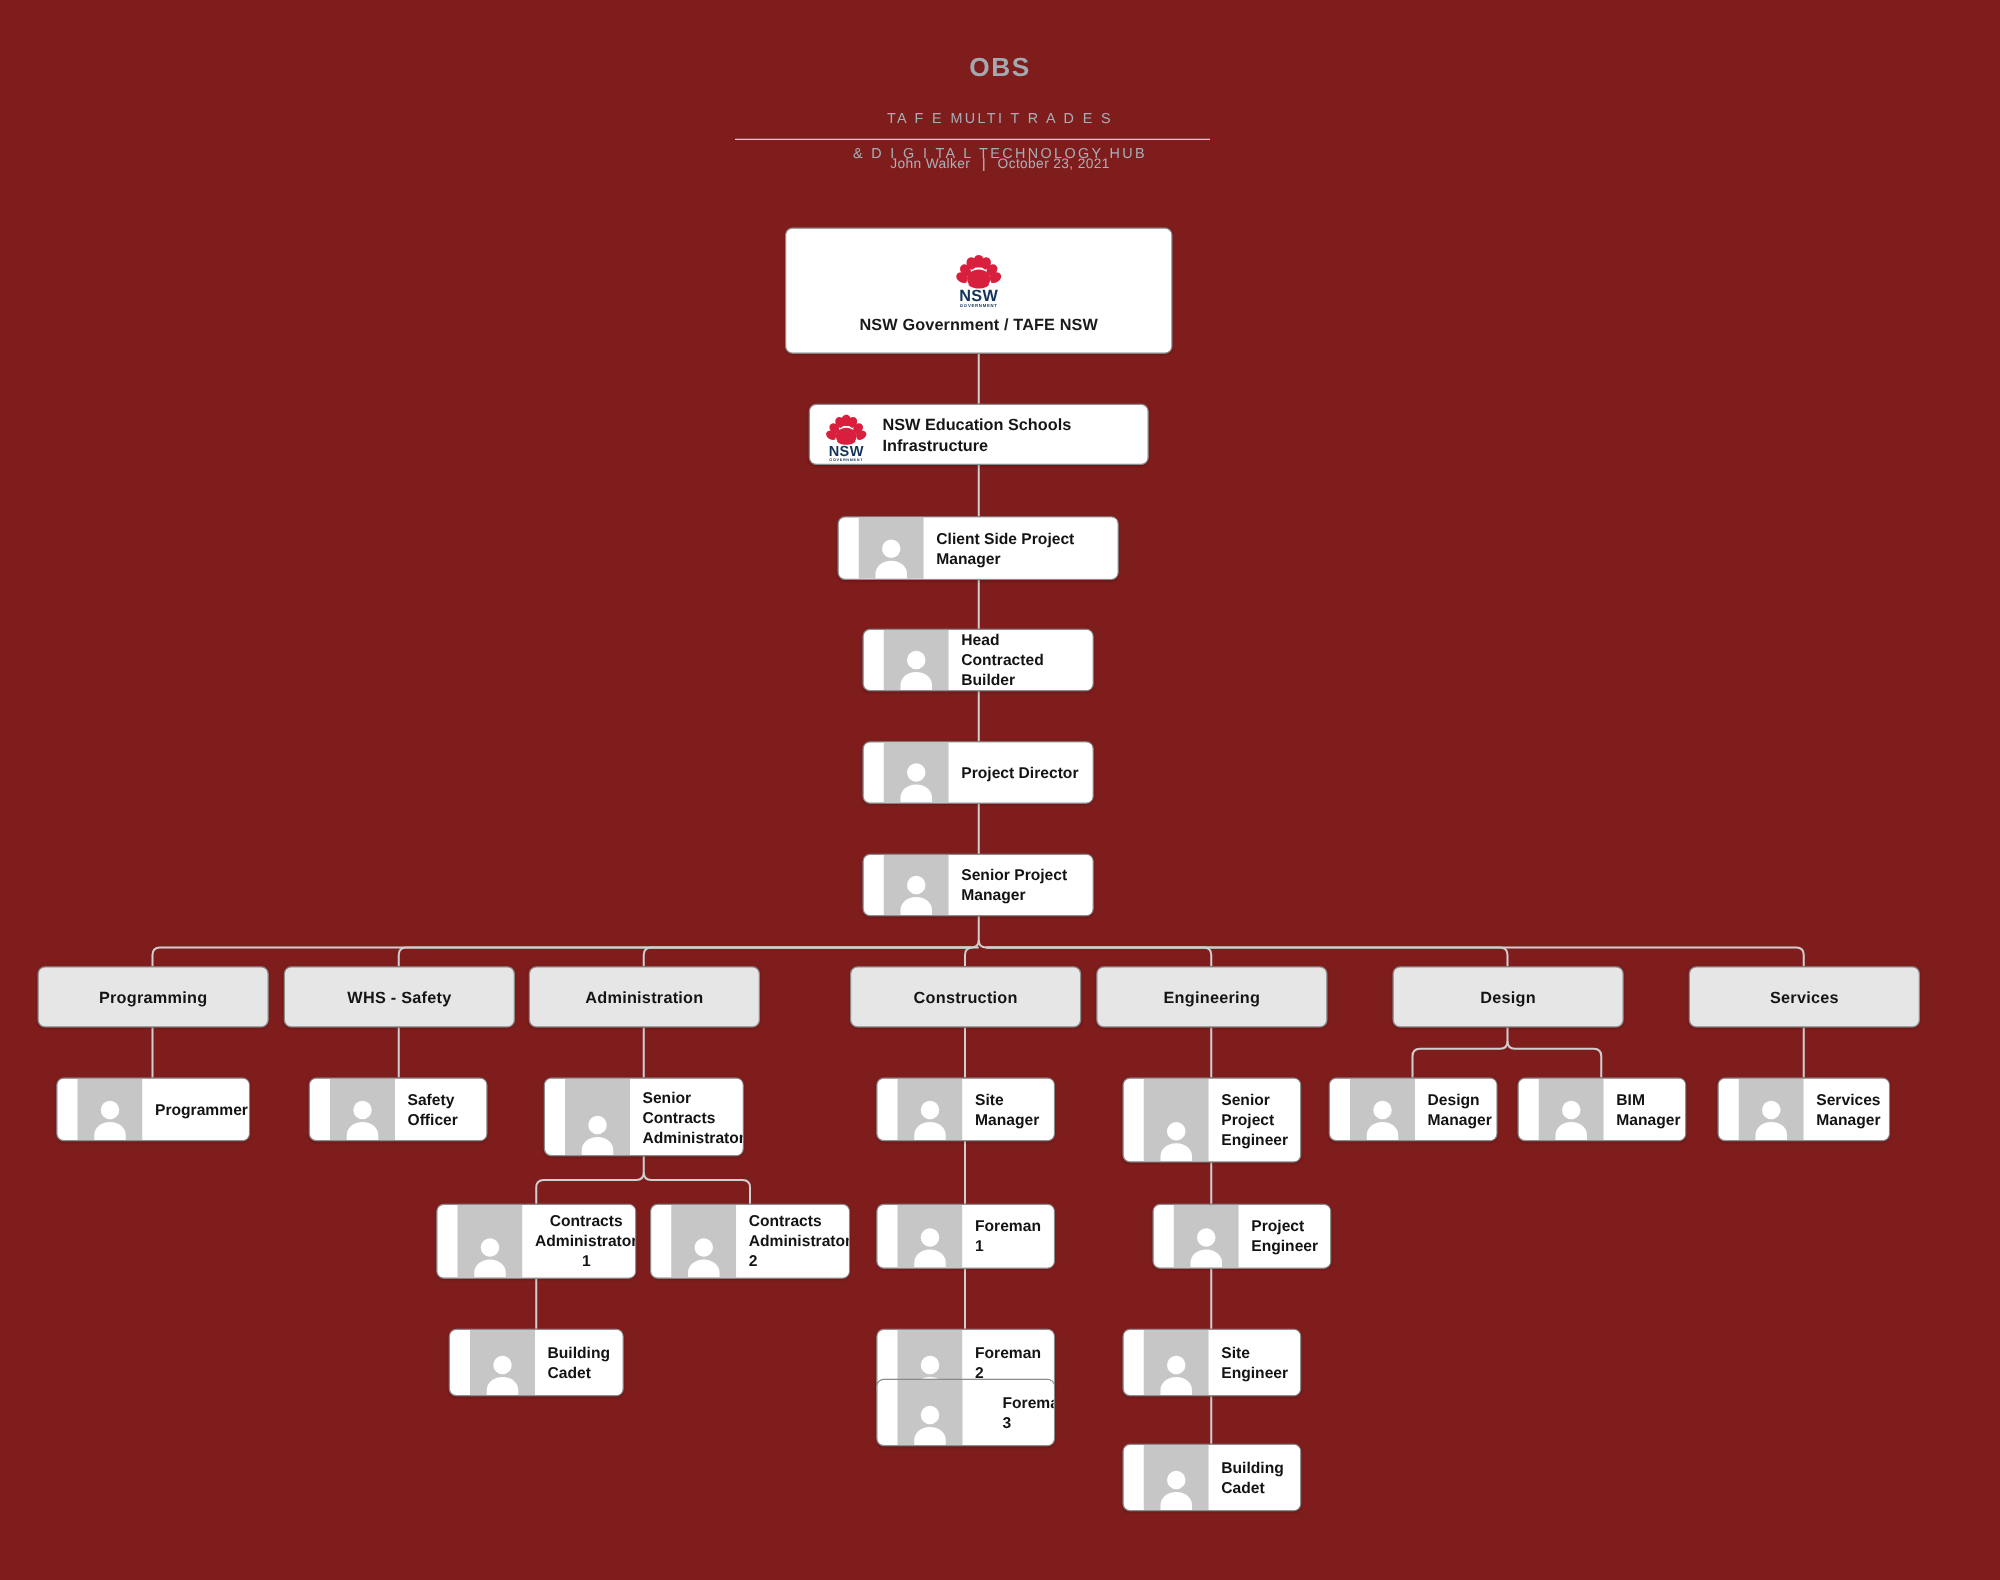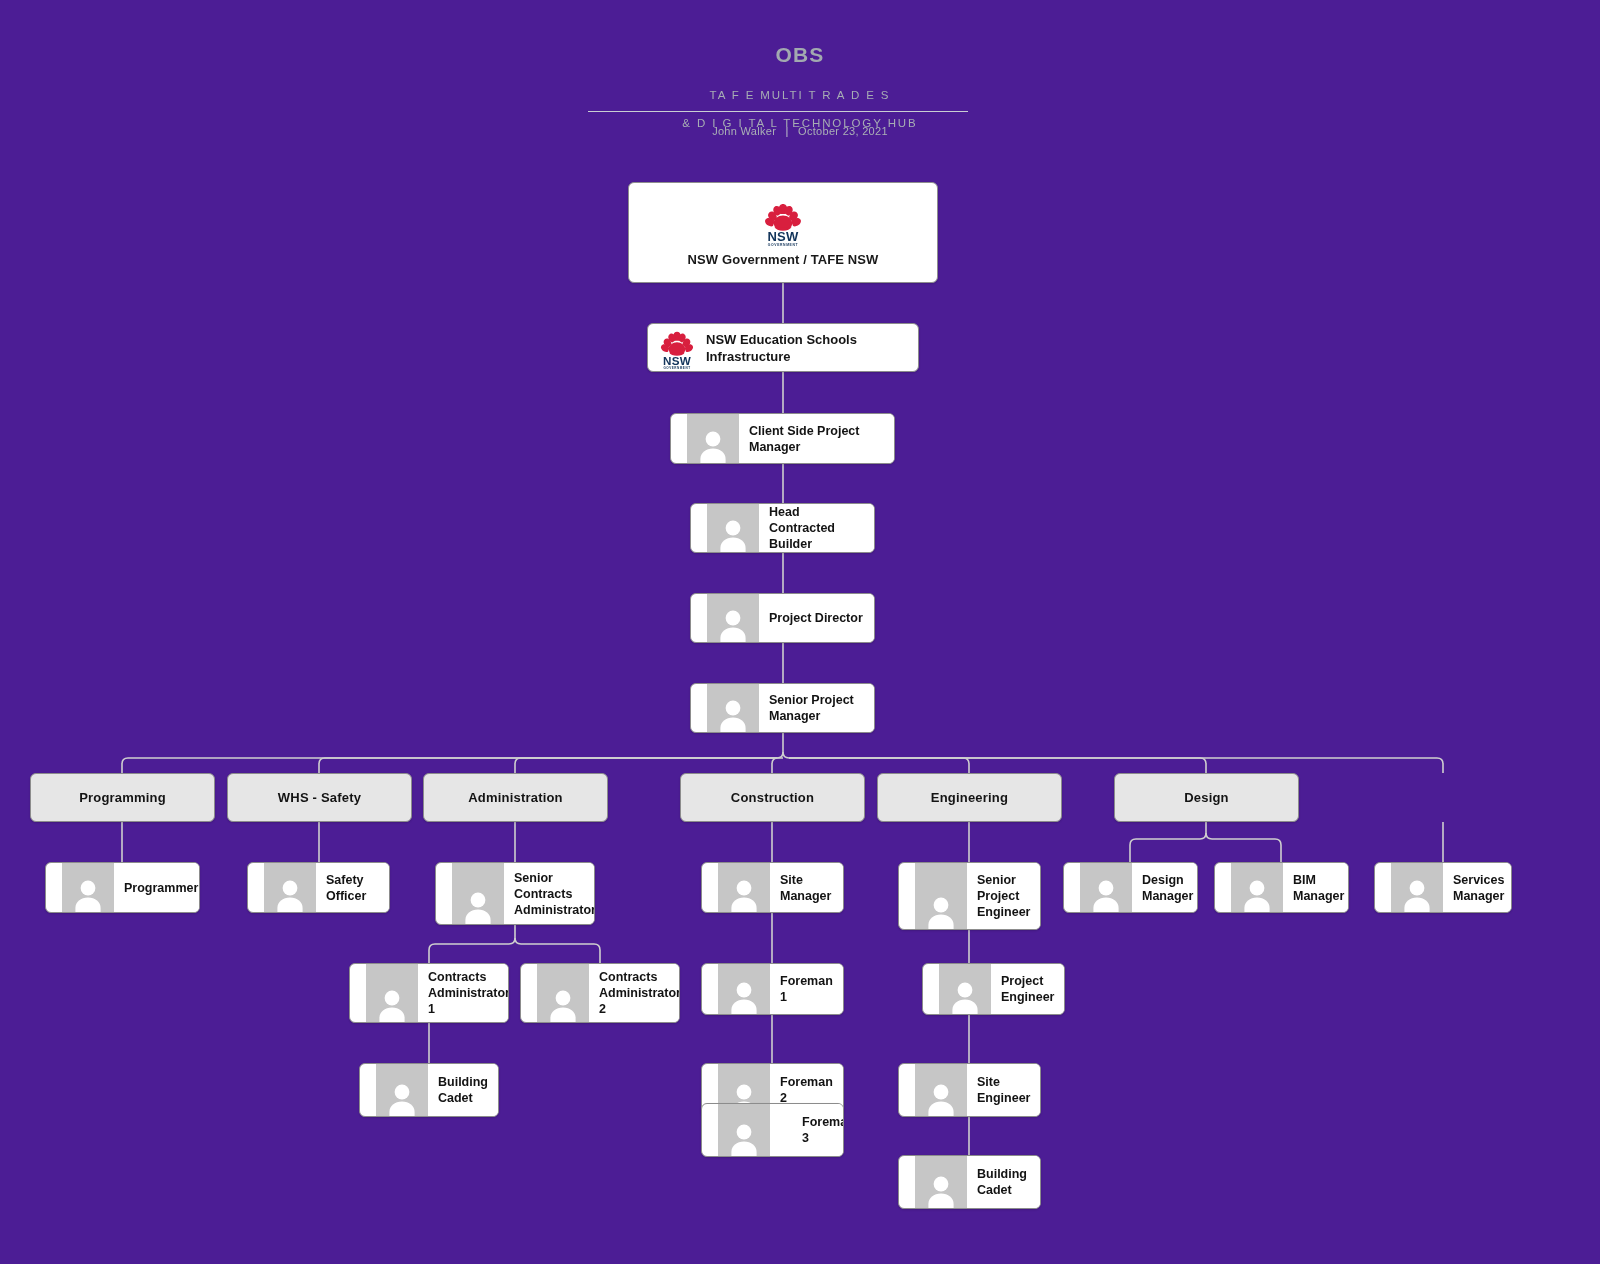--- a/index.html
+++ b/index.html
@@ -5,21 +5,21 @@
 <style>
   html,body{margin:0;padding:0;background:#ffffff;}
   body{
     font-family:"Liberation Sans","DejaVu Sans",sans-serif;
     -webkit-font-smoothing:antialiased;
   }
   #canvas{
     position:relative;
     width:1600px;
     height:1264px;
-    background:#4c1d95;
+    background:#7f1d1d;
     overflow:hidden;
   }
 
   
   .hdr{position:absolute;left:0;top:0;width:1600px;text-align:center;}
   .hdr-title{
     font-size:21px;font-weight:bold;color:#a2a9b0;
     letter-spacing:1.2px;margin:0;padding-top:44px;line-height:22px;
   }
   .hdr-sub1,.hdr-sub2{
@@ -254,20 +254,23 @@
   </div>
   <div class="node dept" style="left:680px;top:773px;width:185px;height:49px;">
     <span>Construction</span>
   </div>
   <div class="node dept" style="left:877px;top:773px;width:185px;height:49px;">
     <span>Engineering</span>
   </div>
   <div class="node dept" style="left:1114px;top:773px;width:185px;height:49px;">
     <span>Design</span>
   </div>
+  <div class="node dept" style="left:1351px;top:773px;width:185px;height:49px;">
+    <span>Services</span>
+  </div>
 
   <div class="node person" style="left:45px;top:862px;width:155px;height:51px;">
     <span class="avatar">
       <svg class="avatar-svg" width="40" height="36" viewBox="0 0 40 36">
           <circle cx="20" cy="12" r="7.4" fill="#fff"></circle>
           <path d="M20 21.5c7.2 0 12.6 4.6 12.6 10.4v4.1H7.4v-4.1C7.4 26.1 12.8 21.5 20 21.5z" fill="#fff"></path>
         </svg>
     </span>
     <span class="ptext">Programmer</span>
   </div>
@@ -285,21 +288,21 @@
   <div class="node person" style="left:435px;top:862px;width:160px;height:63px;">
     <span class="avatar">
       <svg class="avatar-svg" width="40" height="36" viewBox="0 0 40 36">
           <circle cx="20" cy="12" r="7.4" fill="#fff"></circle>
           <path d="M20 21.5c7.2 0 12.6 4.6 12.6 10.4v4.1H7.4v-4.1C7.4 26.1 12.8 21.5 20 21.5z" fill="#fff"></path>
         </svg>
     </span>
     <span class="ptext">Senior Contracts Administrator</span>
   </div>
 
-  <div class="node person" style="left:349px;top:963px;width:160px;height:60px;">
+  <div class="node person" style="left:349px;top:963px;width:160px;height:60px;text-align:center;">
     <span class="avatar">
       <svg class="avatar-svg" width="40" height="36" viewBox="0 0 40 36">
           <circle cx="20" cy="12" r="7.4" fill="#fff"></circle>
           <path d="M20 21.5c7.2 0 12.6 4.6 12.6 10.4v4.1H7.4v-4.1C7.4 26.1 12.8 21.5 20 21.5z" fill="#fff"></path>
         </svg>
     </span>
     <span class="ptext">Contracts Administrator 1</span>
   </div>
 
   <div class="node person" style="left:520px;top:963px;width:160px;height:60px;">

